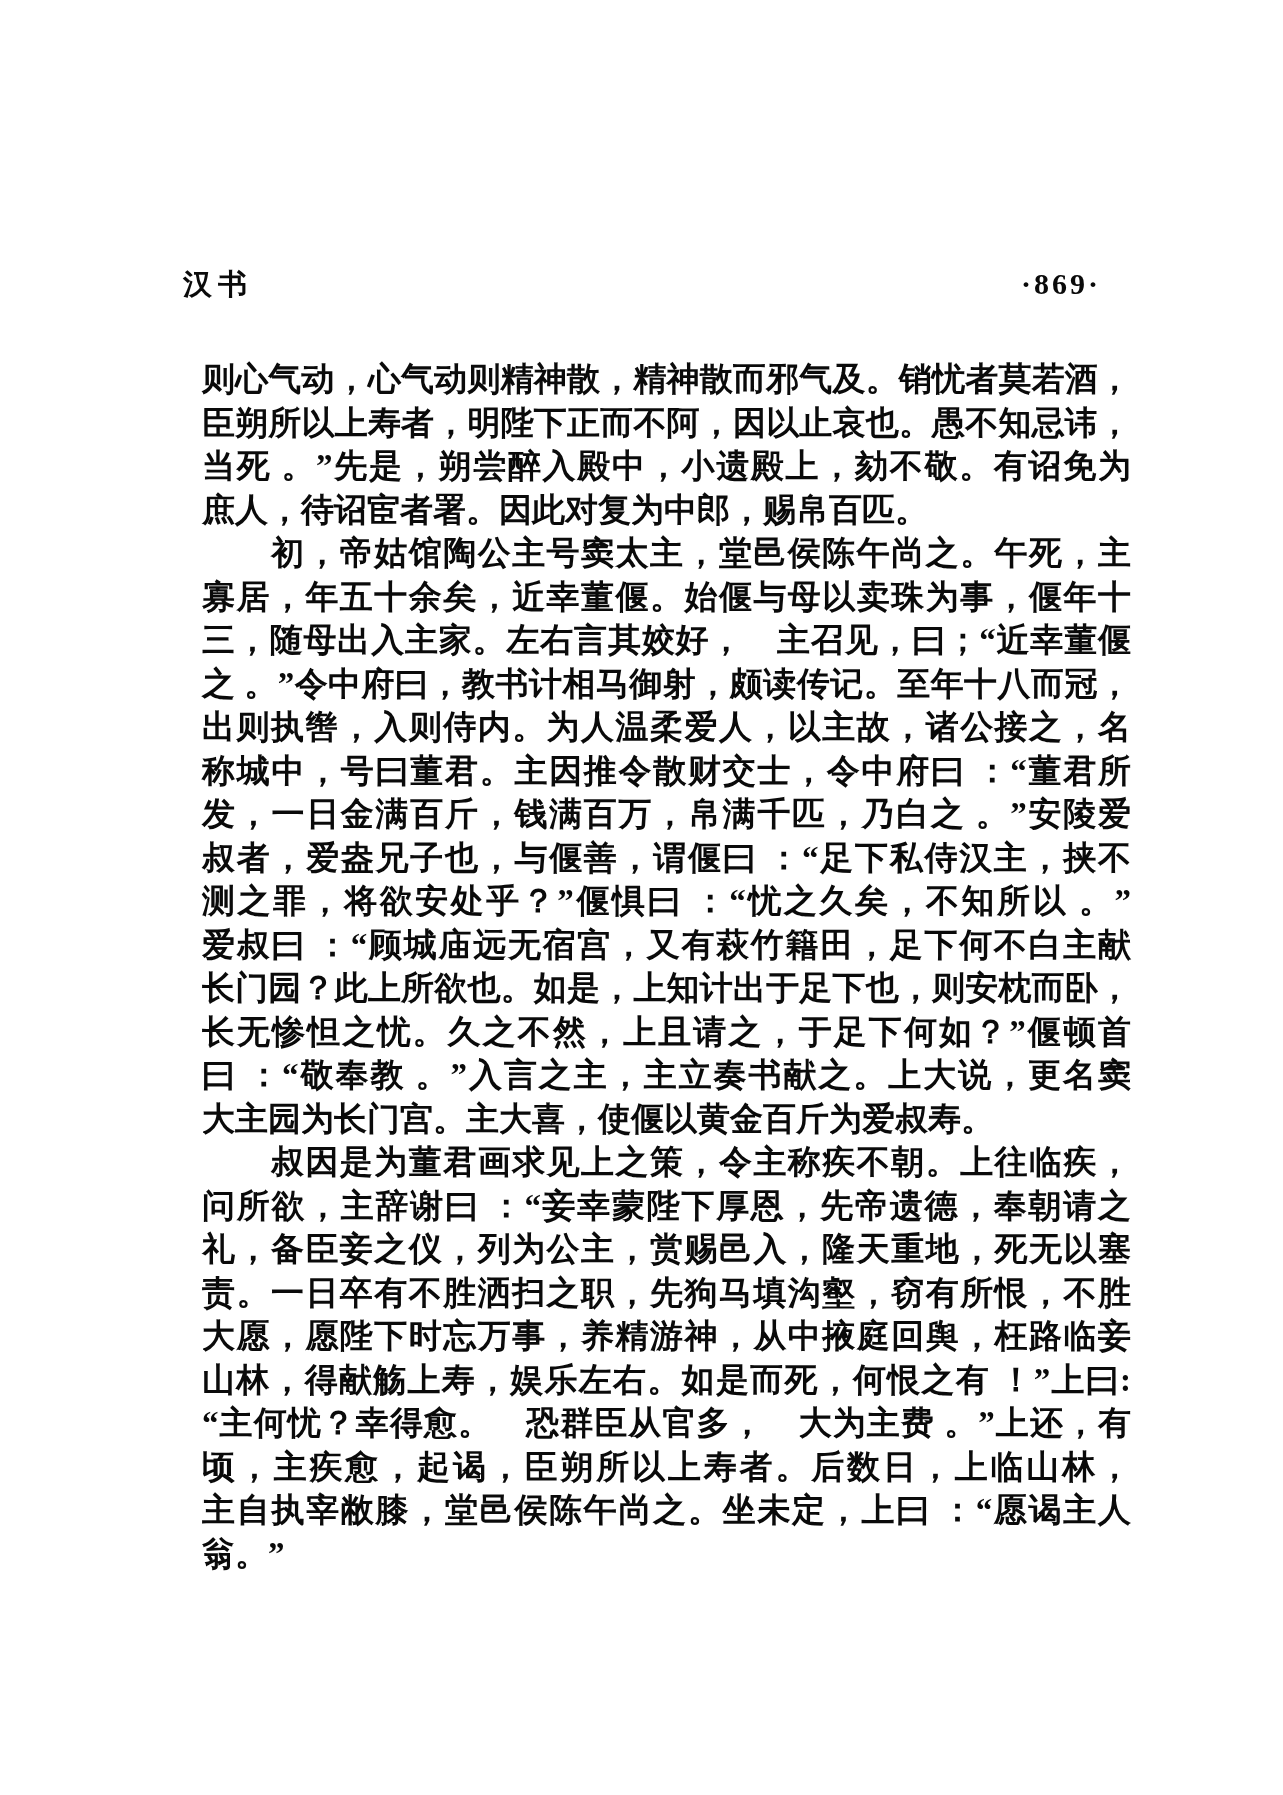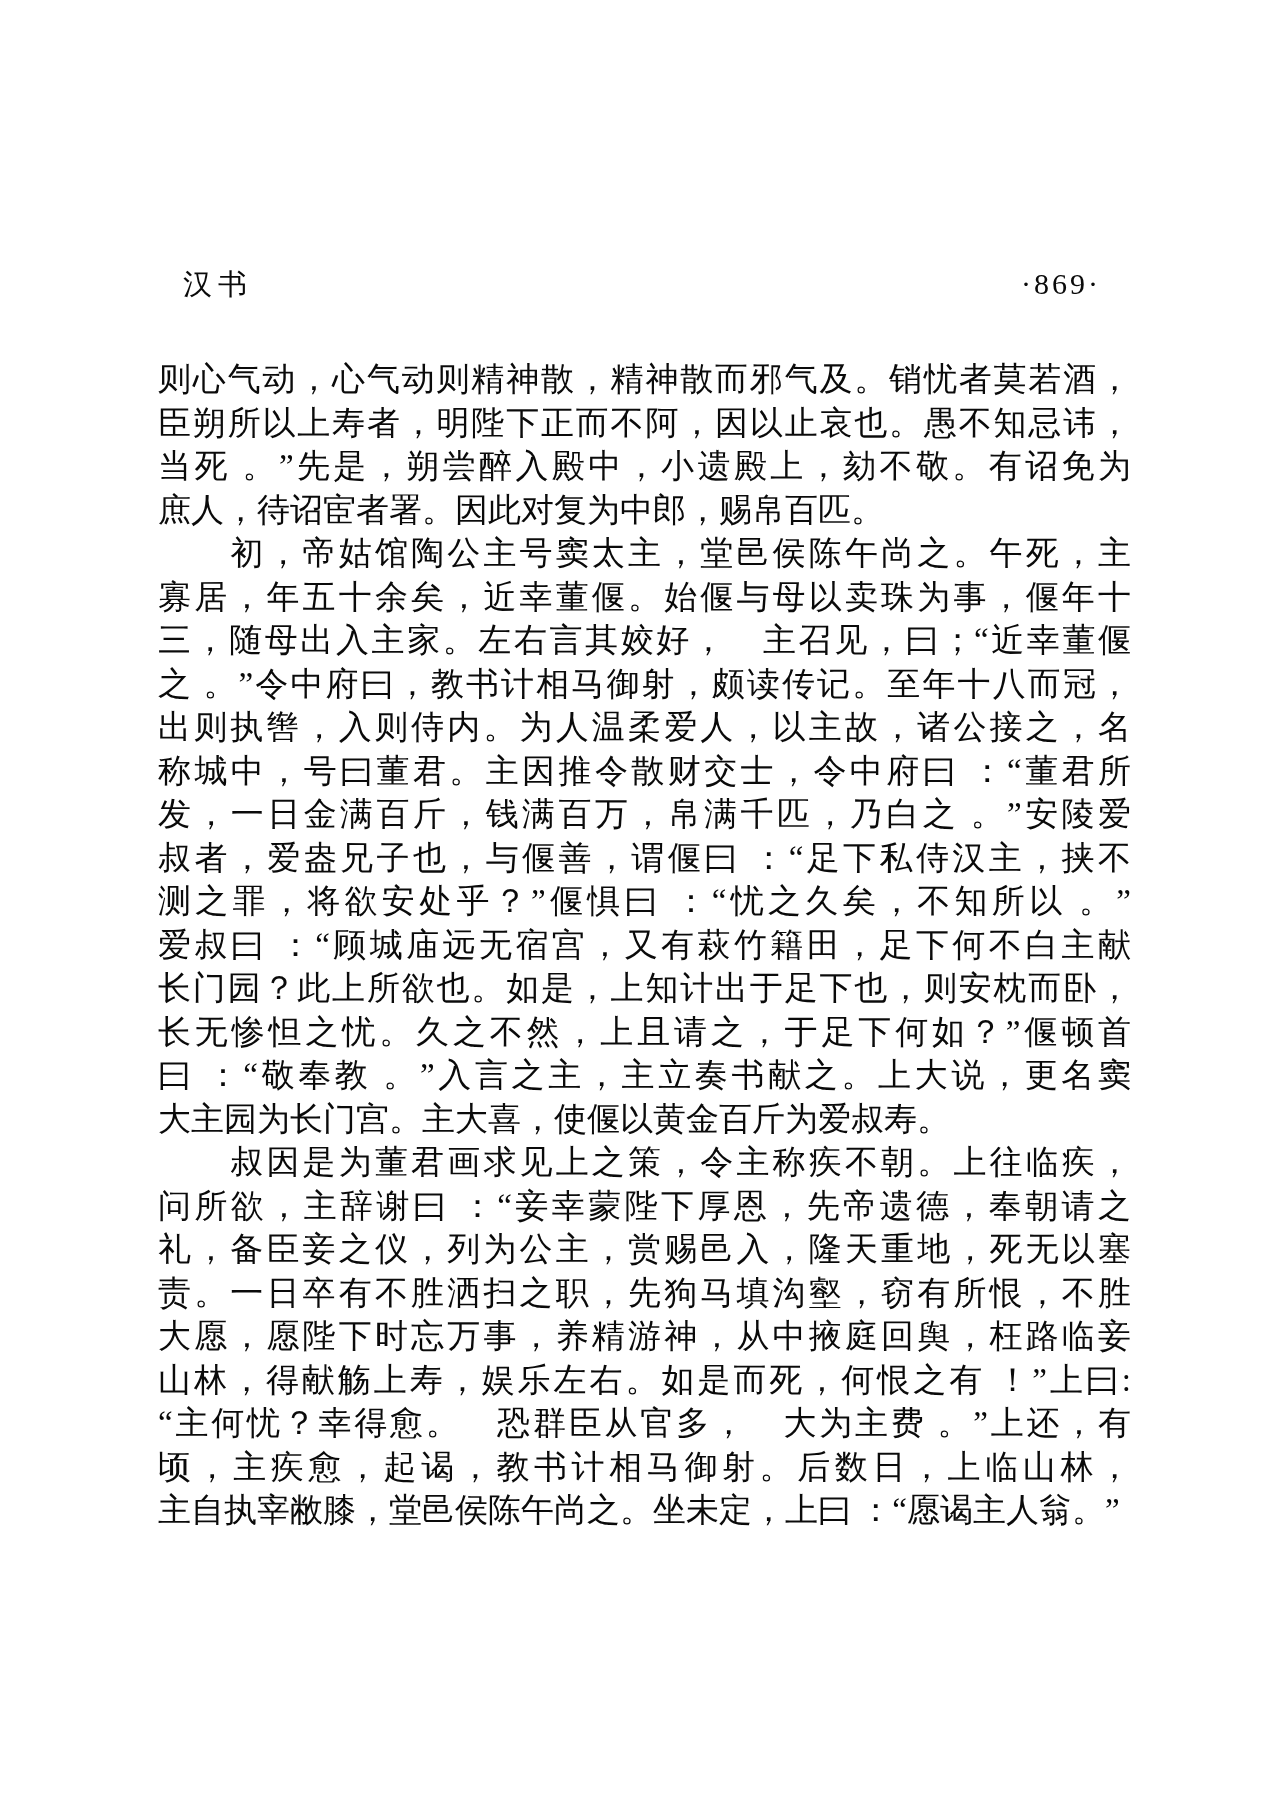--- a/index.html
+++ b/index.html
@@ -8,20 +8,21 @@
     background: #ffffff;
   }
   .page {
     position: relative;
     width: 1283px;
     height: 1700px;
     background: #ffffff;
     overflow: hidden;
     font-family: "Liberation Serif", "DejaVu Serif", serif;
     color: #0a0a0a;
+    font-weight: bold;
   }
   .header {
     position: absolute;
     top: 266px;
     left: 158px;
     width: 973px;
     height: 36px;
     display: flex;
     justify-content: space-between;
     align-items: baseline;
@@ -48,20 +49,21 @@
   }
   .paragraph {
     margin: 0;
     padding: 0;
   }
   .line {
     text-align: justify;
     text-align-last: justify;
     -moz-text-align-last: justify;
     white-space: normal;
+    margin-left: 44px;
   }
   .line.para-end {
     text-align-last: left;
     -moz-text-align-last: left;
   }
 </style>
 </head>
 <body>
 
 <div class="page">
@@ -93,17 +95,17 @@
         <div class="line para-end">大主园为长门宫。主大喜，使偃以黄金百斤为爱叔寿。</div>
       </div>
       <div class="paragraph">
         <div class="line">　　叔因是为董君画求见上之策，令主称疾不朝。上往临疾，</div>
         <div class="line">问所欲，主辞谢曰 ：“妾幸蒙陛下厚恩，先帝遗德，奉朝请之</div>
         <div class="line">礼，备臣妾之仪，列为公主，赏赐邑入，隆天重地，死无以塞</div>
         <div class="line">责。一日卒有不胜洒扫之职，先狗马填沟壑，窃有所恨，不胜</div>
         <div class="line">大愿，愿陛下时忘万事，养精游神，从中掖庭回舆，枉路临妾</div>
         <div class="line">山林，得献觞上寿，娱乐左右。如是而死，何恨之有 ！”上曰:</div>
         <div class="line">“主何忧？幸得愈。　恐群臣从官多，　大为主费 。”上还，有</div>
-        <div class="line">顷，主疾愈，起谒，教书计相马御射。后数日，上临山林，</div>
+        <div class="line">顷，主疾愈，起谒，臣朔所以上寿者。后数日，上临山林，</div>
         <div class="line para-end">主自执宰敝膝，堂邑侯陈午尚之。坐未定，上曰 ：“愿谒主人翁。”</div>
       </div>
     </div>
 </div>
 
 </body></html>

